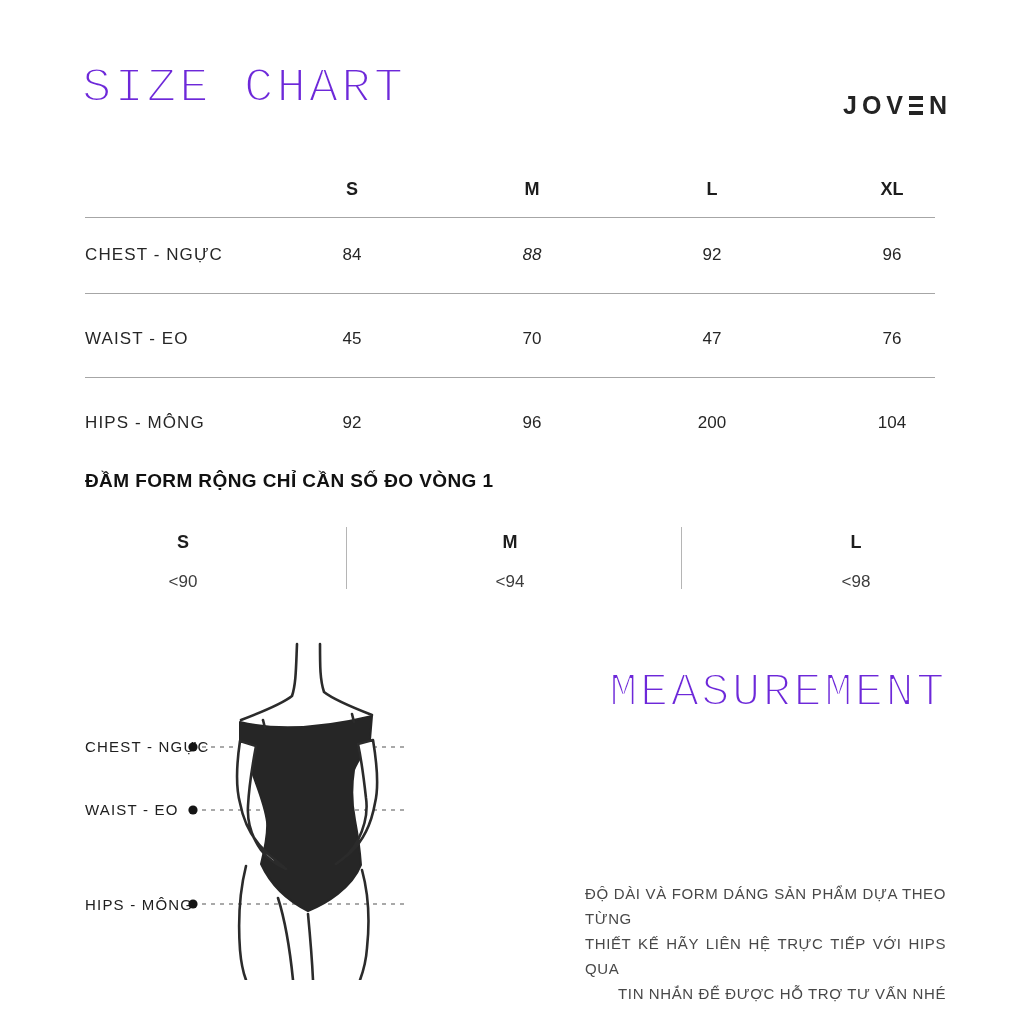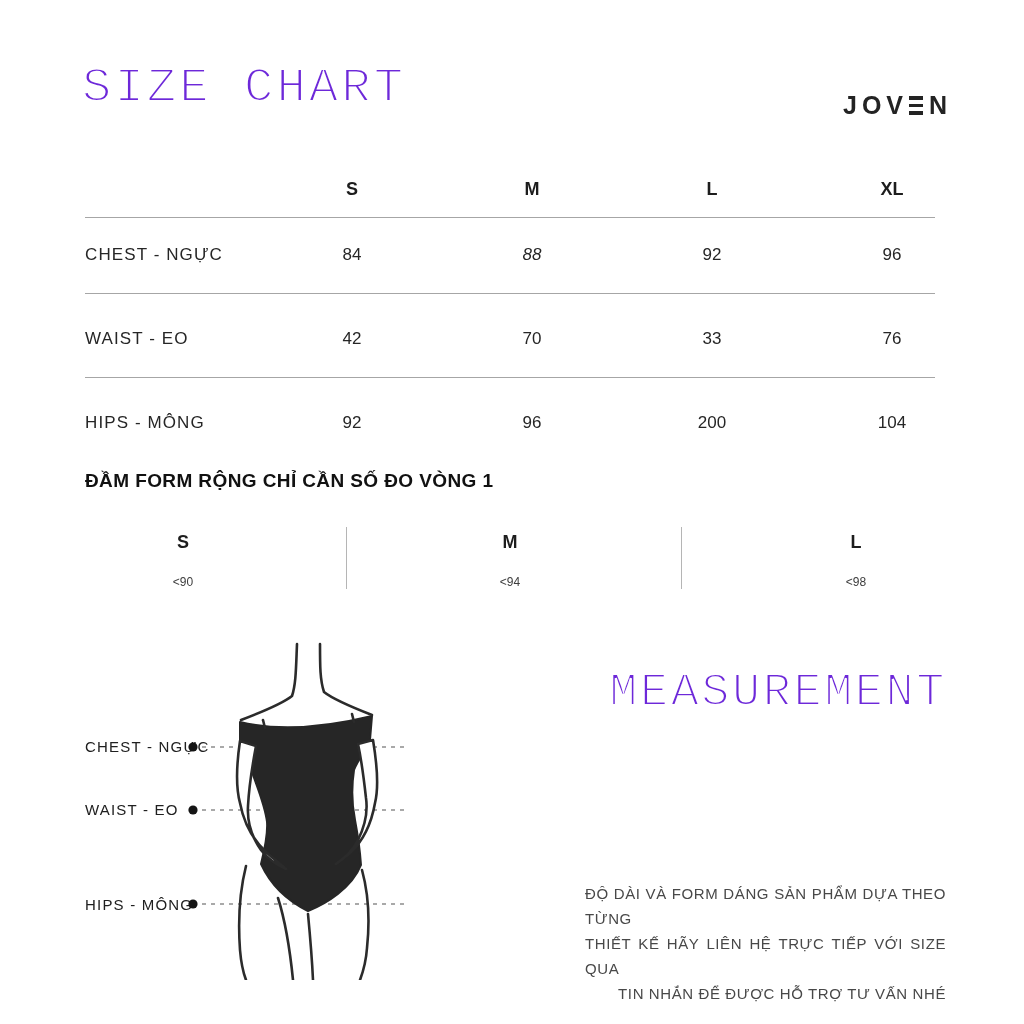--- a/index.html
+++ b/index.html
@@ -34,21 +34,21 @@
 
   
   .note-heading {
     position:absolute; left:85px; top:470px; font-size:19px; font-weight:700;
     letter-spacing:.4px; color:#111; white-space:nowrap;
   }
 
   
   .vline { position:absolute; width:1px; background:#b5b5b5; top:527px; height:62px; }
   .mini-h { position:absolute; top:530px; }
-  .mini-v { position:absolute; top:570px; font-size:12px; color:#3d3d3d; }
+  .mini-v { position:absolute; top:570px; font-size:17px; color:#3d3d3d; }
 
   
   .measure-title { right:77px; top:666px; font-size:47px; letter-spacing:2.5px; text-align:right; }
   .measure-subtitle {
     position:absolute; right:78px; top:730px; font-size:17px; font-weight:500;
     letter-spacing:1.5px; color:#202020; white-space:nowrap;
   }
   .measure-note { position:absolute; right:78px; top:881px; width:372px; font-size:15px;
     line-height:25px; letter-spacing:.6px; color:#484848; }
   .measure-note .jline { text-align:justify; text-align-last:justify;margin-left:11px; }
@@ -88,23 +88,23 @@
 
     <div class="celll tlabel" style="top:243px;">CHEST - NGỰC</div>
     <div class="cellc tval" style="left:277px; top:243px;">84</div>
     <div class="cellc tval" style="left:457px; top:243px;font-style:italic;">88</div>
     <div class="cellc tval" style="left:637px; top:243px;">92</div>
     <div class="cellc tval" style="left:817px; top:243px;">96</div>
 
     <div class="hline" style="top:293px;"></div>
 
     <div class="celll tlabel" style="top:327px;">WAIST - EO</div>
-    <div class="cellc tval" style="left:277px; top:327px;">42</div>
+    <div class="cellc tval" style="left:277px; top:327px;">45</div>
     <div class="cellc tval" style="left:457px; top:327px;">70</div>
-    <div class="cellc tval" style="left:637px; top:327px;">33</div>
+    <div class="cellc tval" style="left:637px; top:327px;">47</div>
     <div class="cellc tval" style="left:817px; top:327px;">76</div>
 
     <div class="hline" style="top:377px;"></div>
 
     <div class="celll tlabel" style="top:411px;">HIPS - MÔNG</div>
     <div class="cellc tval" style="left:277px; top:411px;">92</div>
     <div class="cellc tval" style="left:457px; top:411px;">96</div>
     <div class="cellc tval" style="left:637px; top:411px;">200</div>
     <div class="cellc tval" style="left:817px; top:411px;">104</div>
   </div>
@@ -182,17 +182,17 @@
       <path d="M 260 4 C 260 26, 260 40, 264 52 C 274 60, 294 68, 312 75"></path>
       <path d="M 203 80 L 205 88"></path>
       <path d="M 292 74 L 294 82"></path>
     </g>
   </svg>
 
   <div class="display-title measure-title">MEASUREMENT</div>
 
   <div class="measure-note">
     <div class="jline">ĐỘ DÀI VÀ FORM DÁNG SẢN PHẨM DỰA THEO TỪNG</div>
-    <div class="jline">THIẾT KẾ HÃY LIÊN HỆ TRỰC TIẾP VỚI SIZE QUA</div>
+    <div class="jline">THIẾT KẾ HÃY LIÊN HỆ TRỰC TIẾP VỚI HIPS QUA</div>
     <div class="rline">TIN NHẮN ĐỂ ĐƯỢC HỖ TRỢ TƯ VẤN NHÉ</div>
   </div>
 
 </div>
 
 </body></html>

